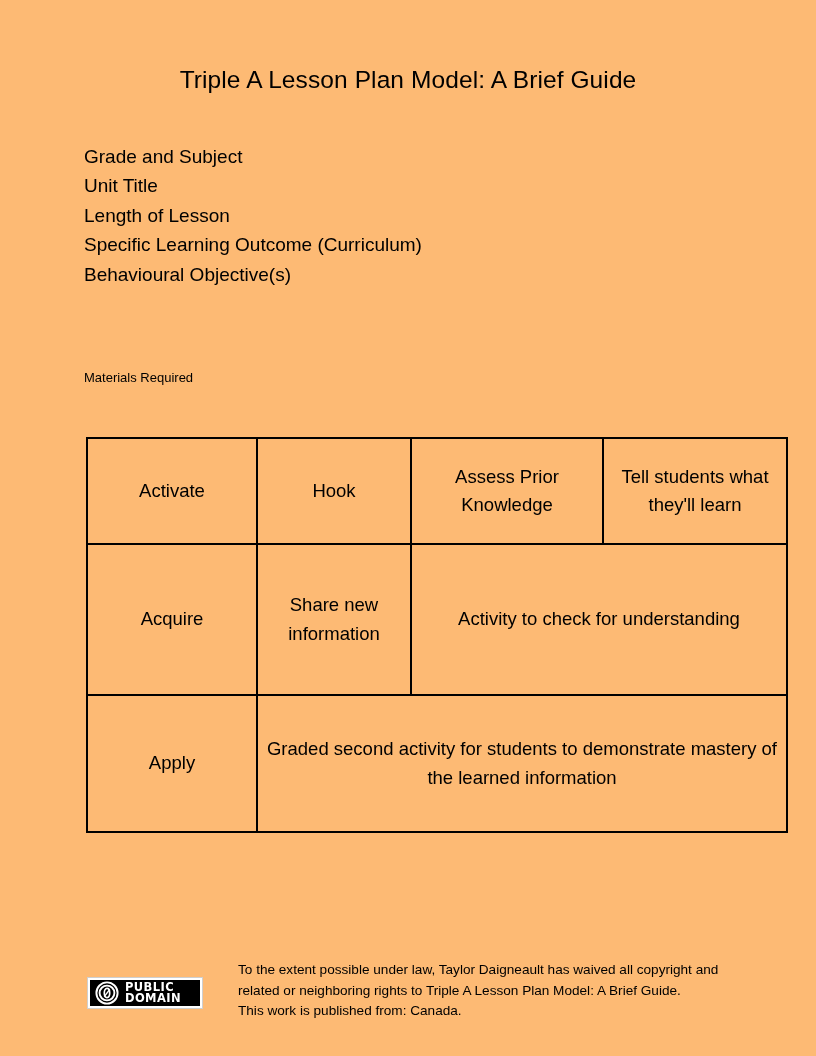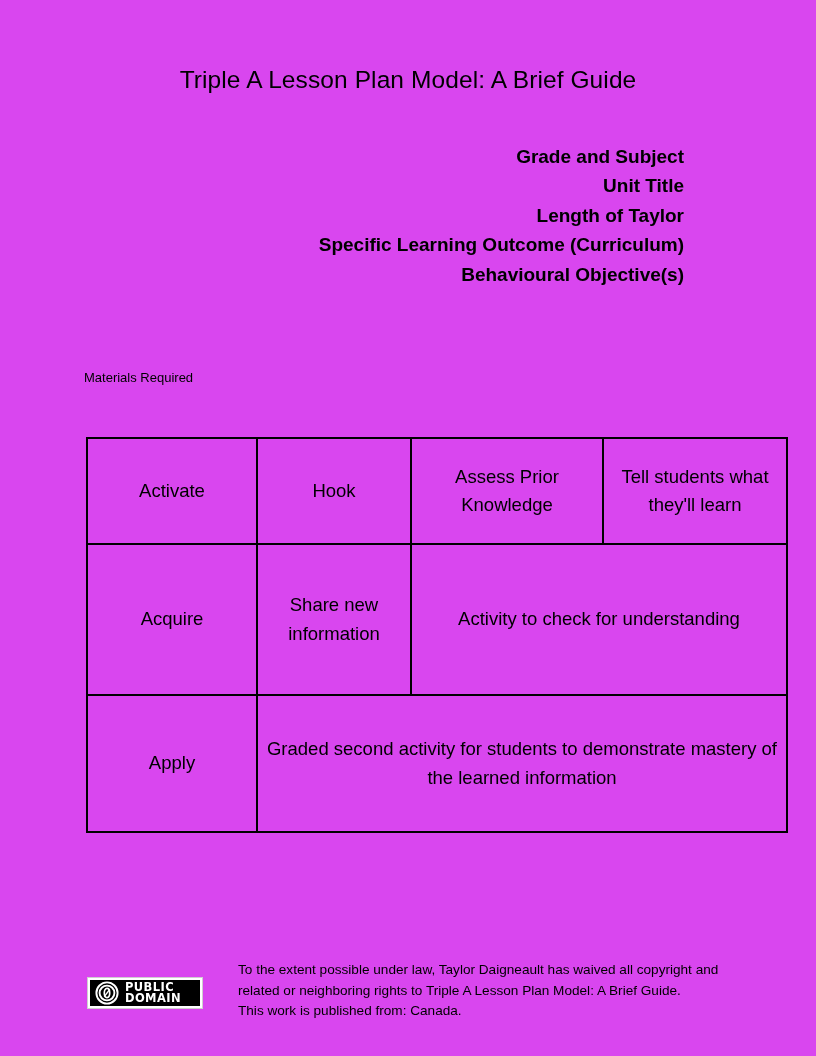--- a/index.html
+++ b/index.html
@@ -14,21 +14,21 @@
     position: relative;
     overflow: hidden;
     font-family: "Liberation Sans", "DejaVu Sans", sans-serif;
     color: #000000;
     -webkit-font-smoothing: antialiased;
   }
 
   .page {
     position: absolute;
     inset: 0;
-    background: #d946ef;
+    background: #fdba74;
   }
 
   
   .doc-title {
     position: absolute;
     left: 0;
     top: 48px;
     width: 816px;
     text-align: center;
     font-size: 24.5px;
@@ -41,23 +41,22 @@
   
   .field-list {
     position: absolute;
     left: 84px;
     top: 142px;
     width: 600px;
   }
   .field-line {
     font-size: 19px;
     line-height: 29.4px;
-    font-weight: 700;
-    white-space: nowrap;
-    text-align: right;
+    font-weight: 400;
+    white-space: nowrap;
   }
 
   
   .materials-line {
     position: absolute;
     left: 84px;
     top: 363px;
     font-size: 13px;
     line-height: 29.4px;
     white-space: nowrap;
@@ -154,21 +153,21 @@
 </head>
 <body>
 
 <div class="page">
 
   <h1 class="doc-title">Triple A Lesson Plan Model: A Brief Guide</h1>
 
   <div class="field-list">
     <div class="field-line">Grade and Subject</div>
     <div class="field-line">Unit Title</div>
-    <div class="field-line">Length of Taylor</div>
+    <div class="field-line">Length of Lesson</div>
     <div class="field-line">Specific Learning Outcome (Curriculum)</div>
     <div class="field-line">Behavioural Objective(s)</div>
   </div>
 
   <div class="materials-line">Materials Required</div>
 
   <table class="plan-table">
     <tbody>
       <tr class="row-activate">
         <td class="cell-stage">Activate</td>

